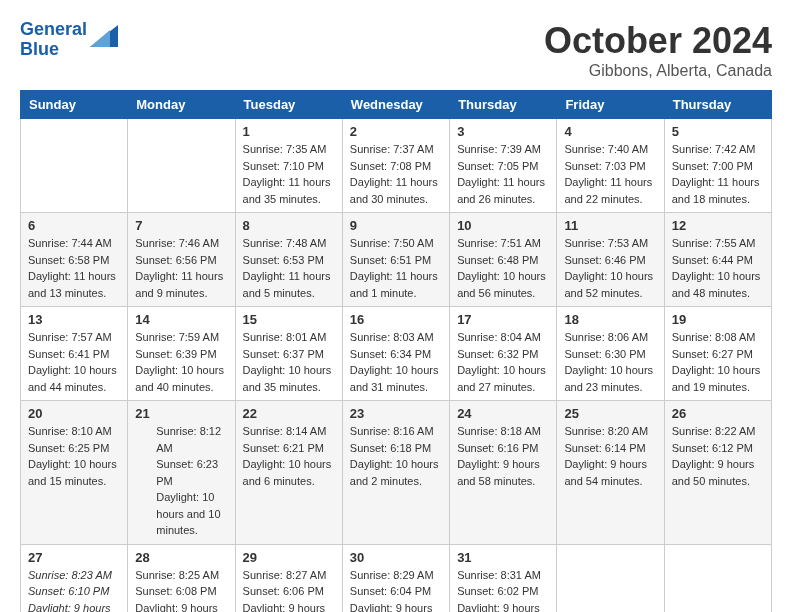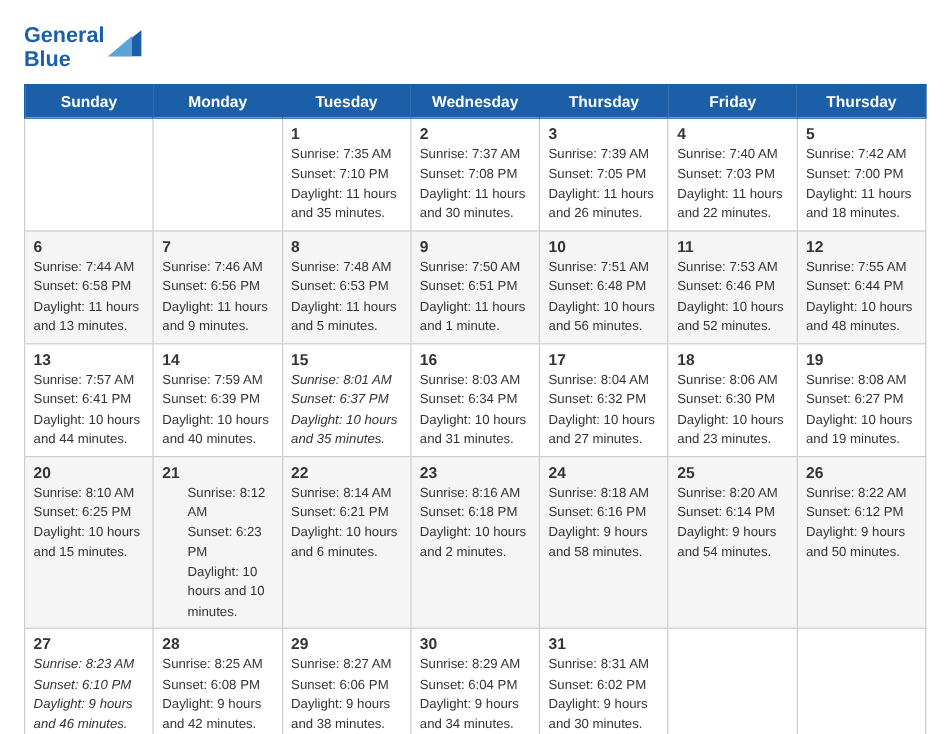--- a/index.html
+++ b/index.html
@@ -42,21 +42,21 @@
       color: #555;
     }
     .calendar {
       width: 100%;
       border-collapse: collapse;
       border: 1px solid #ccc;
     }
     .calendar th {
       background-color: #1a5fa8;
       color: #fff;
-      text-align: center;
+      text-align: left;
       padding: 6px 8px;
       font-size: 13px;
       border: 1px solid #1a5fa8;
     }
     .calendar td {
       vertical-align: top;
       border: 1px solid #ccc;
       padding: 5px 7px;
       width: calc(100% / 7);
       min-height: 80px;
@@ -98,20 +98,24 @@
         <div class="logo-text">
           <span>General</span><br><span>Blue</span>
         </div>
         <svg width="28" height="22" viewBox="0 0 28 22" style="margin-left:3px;margin-top:-8px;">
           <polygon points="0,22 28,0 28,22" fill="#1a5fa8"></polygon>
           <polygon points="0,22 20,5 20,22" fill="#5ba3d9"></polygon>
         </svg>
       </div>
     </div>
   </div>
+  <div class="title-section">
+    <div class="month-title">October 2024</div>
+    <div class="location-title">Gibbons, Alberta, Canada</div>
+  </div>
 </div>
 
 <table class="calendar">
   <thead>
     <tr>
     <th>Sunday</th>
         <th>Monday</th>
         <th>Tuesday</th>
         <th>Wednesday</th>
         <th>Thursday</th>
@@ -206,21 +210,21 @@
 Daylight: 10 hours and 44 minutes.</div>
         </td>
         <td>
           <span class="day-number">14</span>
           <div class="day-info" style="white-space: pre-line;">Sunrise: 7:59 AM
 Sunset: 6:39 PM
 Daylight: 10 hours and 40 minutes.</div>
         </td>
         <td>
           <span class="day-number">15</span>
-          <div class="day-info" style="white-space: pre-line; font-style: italic;">Sunrise: 8:01 AM
+          <div class="day-info" style="white-space: pre-line;">Sunrise: 8:01 AM
 Sunset: 6:37 PM
 Daylight: 10 hours and 35 minutes.</div>
         </td>
         <td>
           <span class="day-number">16</span>
           <div class="day-info" style="white-space: pre-line;">Sunrise: 8:03 AM
 Sunset: 6:34 PM
 Daylight: 10 hours and 31 minutes.</div>
         </td>
         <td>

